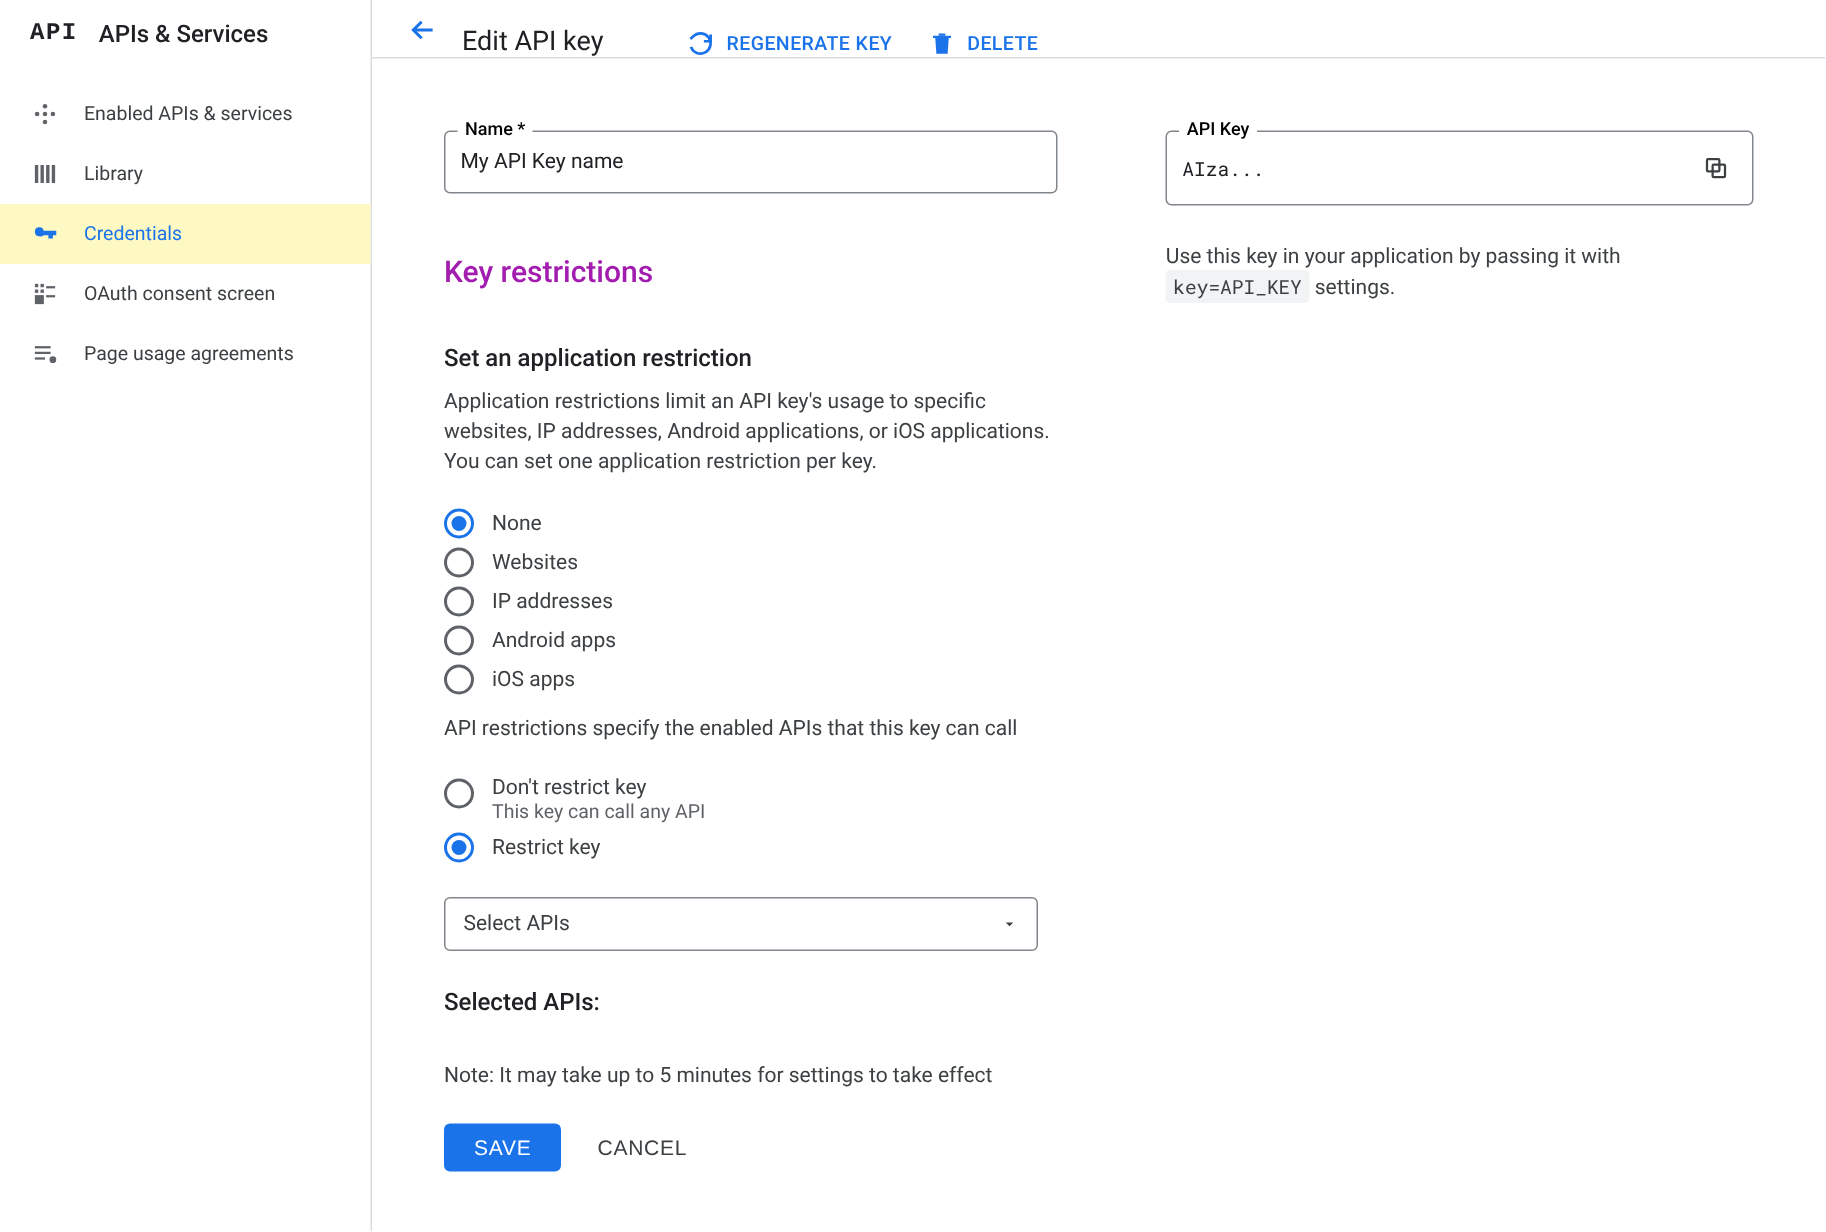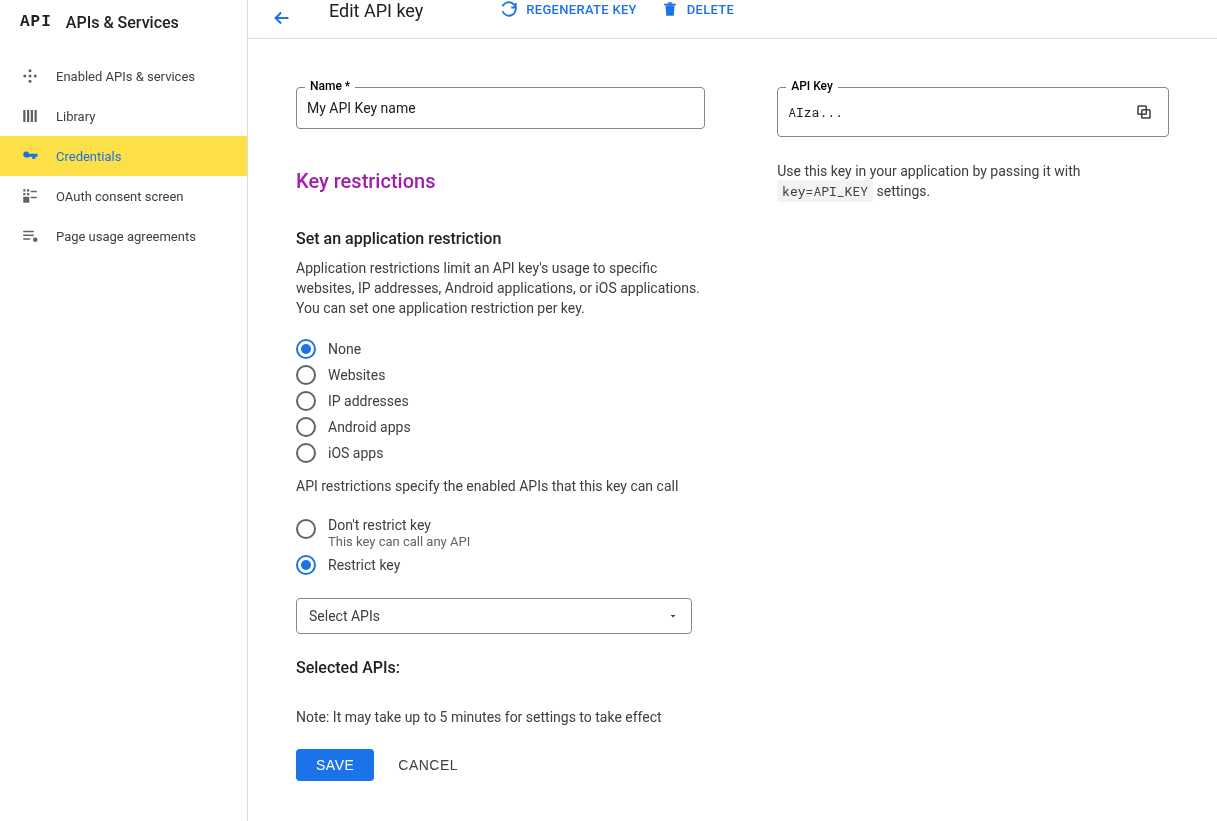--- a/index.html
+++ b/index.html
@@ -54,33 +54,32 @@
   .nav-item .nav-icon {
     width: 20px;
     height: 20px;
     margin-right: 16px;
     display: flex;
     align-items: center;
     justify-content: center;
     color: #5f6368;
   }
   .nav-item.active {
-    background: #fde047;
+    background: #fef9c3;
     color: #1a73e8;
   }
   .nav-item.active .nav-icon { color: #1a73e8; }
   
   .main { flex: 1; display: flex; flex-direction: column; overflow: auto; }
   .topbar {
     display: flex;
-    align-items: flex-start;
+    align-items: flex-end;
     height: 44px;
     border-bottom: 1px solid #dadce0;
     padding-left: 16px;
-    gap: 21px;
   }
   .back-btn {
     width: 36px;
     height: 36px;
     display: flex;
     align-items: center;
     justify-content: center;
     cursor: pointer;
     color: #1a73e8;
     border-radius: 50%;

